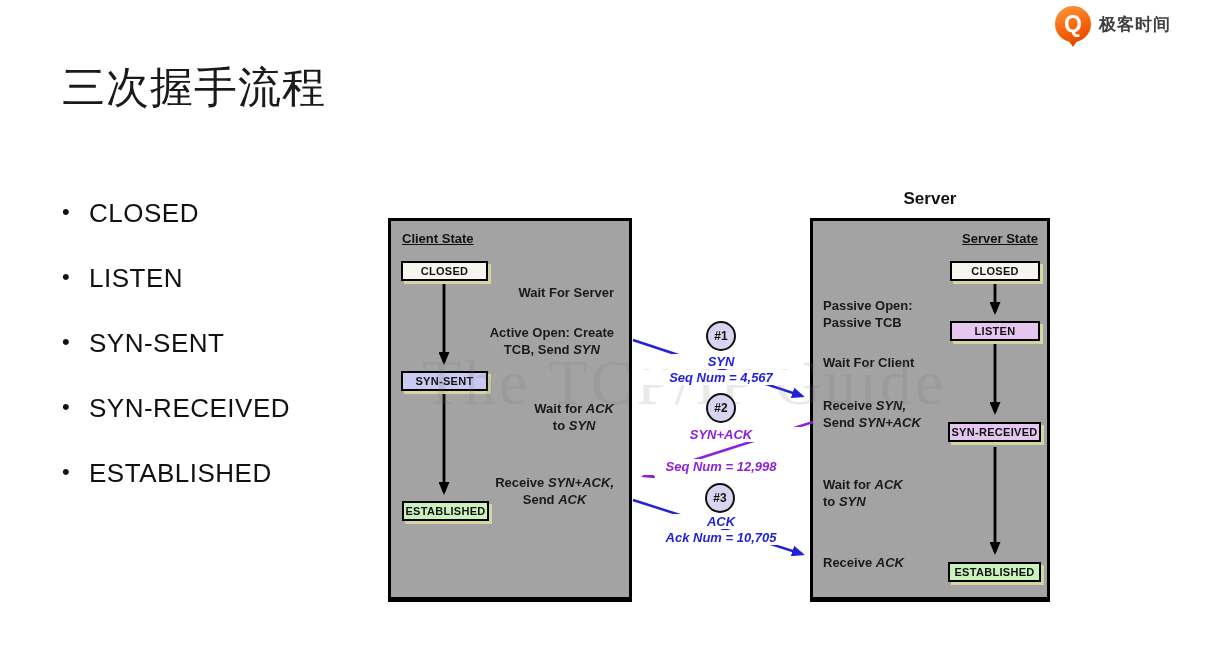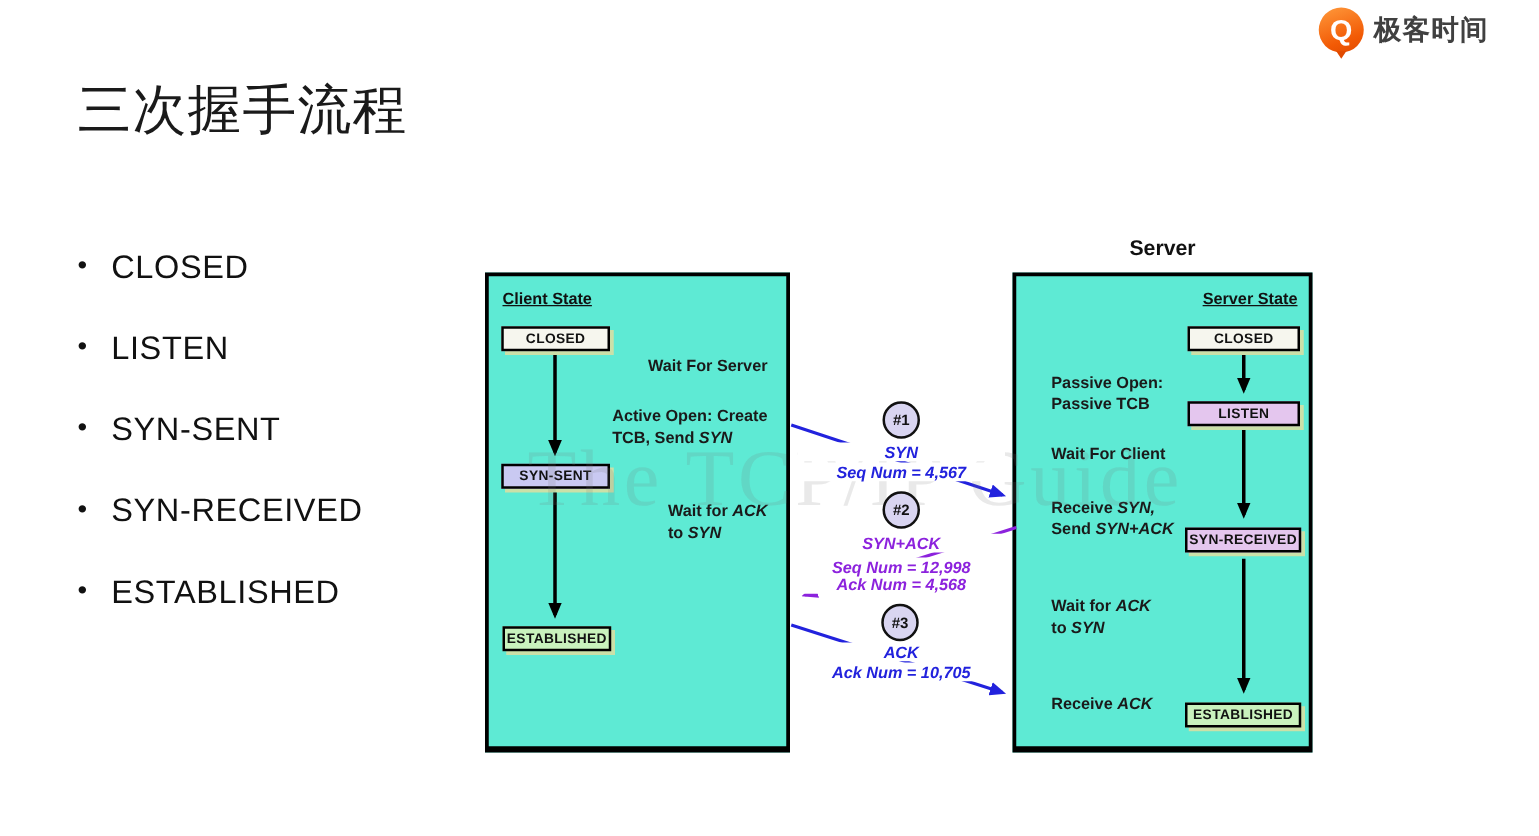--- a/index.html
+++ b/index.html
@@ -12,34 +12,34 @@
 
   
   .brand{position:absolute;left:1055px;top:4px;height:40px;display:flex;align-items:center;}
   .brand-icon{position:relative;width:36px;height:36px;border-radius:50%;
               background:linear-gradient(160deg,#ff9a3c 0%,#f25a05 70%,#e04a00 100%);
               display:flex;align-items:center;justify-content:center;}
   .brand-icon .q{color:#fff;font-weight:bold;font-size:23px;line-height:36px;}
   .brand-icon .tail{position:absolute;left:14px;bottom:-5px;width:0;height:0;
               border-left:4px solid transparent;border-right:4px solid transparent;
               border-top:6px solid #e04a00;}
-  .brand-name{margin-left:8px;font-size:22px;font-weight:bold;color:#404040;letter-spacing:1px;}
+  .brand-name{margin-left:8px;font-size:17px;font-weight:bold;color:#404040;letter-spacing:1px;}
 
   
   .bullets{position:absolute;left:62px;top:198px;margin:0;padding:0;list-style:none;}
   .bullets li{position:relative;padding-left:27px;margin-bottom:34px;font-size:26px;
               color:#111;letter-spacing:.5px;}
   .bullets li::before{content:"•";position:absolute;left:0;top:1px;font-size:22px;color:#111;}
 
   
   .wm{position:absolute;left:422px;top:346px;z-index:5;font-family:"Liberation Serif",serif;
       font-size:64px;letter-spacing:3px;color:rgba(120,120,120,0.16);white-space:nowrap;}
 
   
-  .panel{position:absolute;top:218px;background:#5eead4;border:3px solid #000;
+  .panel{position:absolute;top:218px;background:#a3a3a3;border:3px solid #000;
          border-bottom-width:5px;z-index:2;}
   .panel.client{left:388px;width:238px;height:376px;}
   .panel.server{left:810px;width:234px;height:376px;}
   .panel-title{position:absolute;top:189px;z-index:2;text-align:center;font-size:17px;
                font-weight:bold;color:#111;}
   .panel-title.client{left:388px;width:244px;}
   .panel-title.server{left:810px;width:240px;}
 
   .state-heading{position:absolute;font-size:13px;font-weight:bold;color:#111;
                  text-decoration:underline;white-space:nowrap;}
@@ -51,22 +51,22 @@
         font-size:11px;font-weight:bold;color:#111;text-align:center;letter-spacing:.3px;
         box-shadow:3px 3px 0 rgba(222,222,160,.85);}
   .sbox.c-closed{background:#f6f6ee;}
   .sbox.c-lav{background:#c9c9f2;}
   .sbox.c-pink{background:#e4c6ee;}
   .sbox.c-green{background:#c9f2bd;}
 
   
   .annot{position:absolute;font-size:13px;line-height:17px;font-weight:bold;color:#1a1a1a;
          white-space:nowrap;}
-  .annot.right{text-align:left;right:15px;}
-  .annot.left{text-align:left;left:28px;}
+  .annot.right{text-align:center;right:15px;}
+  .annot.left{text-align:left;left:10px;}
 
   
   .mid{position:absolute;left:638px;width:166px;z-index:6;text-align:center;background:#fff;
        font-size:13px;font-weight:bold;font-style:italic;line-height:15px;}
   .mid.blue{color:#2222dd;}
   .mid.purple{color:#8c22dd;}
   .badge{position:absolute;z-index:6;width:26px;height:26px;border:2px solid #111;
          border-radius:50%;background:#d9d5f1;text-align:center;line-height:26px;
          font-size:12px;font-weight:bold;color:#111;}
 
@@ -107,20 +107,24 @@
     <div class="annot right" style="top:63px;">
         <div><span>Wait For Server</span></div>
       </div>
     <div class="annot right" style="top:103px;">
         <div><span>Active Open: Create</span></div>
         <div><span>TCB, Send </span><span style="font-style: italic;">SYN</span></div>
       </div>
     <div class="annot right" style="top:179px;">
         <div><span>Wait for </span><span style="font-style: italic;">ACK</span></div>
         <div><span>to </span><span style="font-style: italic;">SYN</span></div>
+      </div>
+    <div class="annot right" style="top:253px;">
+        <div><span>Receive </span><span style="font-style: italic;">SYN+ACK,</span></div>
+        <div><span>Send </span><span style="font-style: italic;">ACK</span></div>
       </div>
   </div>
 
   <div class="panel server">
     <div class="state-heading">Server State</div>
     <div class="sbox c-closed" style="left:137px;top:40px;width:86px;">CLOSED</div>
     <div class="sbox c-pink" style="left:137px;top:100px;width:86px;">LISTEN</div>
     <div class="sbox c-pink" style="left:135px;top:201px;width:89px;">SYN-RECEIVED</div>
     <div class="sbox c-green" style="left:135px;top:341px;width:89px;">ESTABLISHED</div>
     <div class="annot left" style="top:76px;">
@@ -165,19 +169,19 @@
     <line x1="633" y1="500" x2="802" y2="554" stroke="#2222dd" stroke-width="2.5" marker-end="url(#mb)"></line>
   </svg>
 
   <div class="badge" style="left:706px;top:321px;">#1</div>
   <div class="mid blue" style="top:354px;">SYN</div>
   <div class="mid blue" style="top:370px;">Seq Num = 4,567</div>
 
   <div class="badge" style="left:706px;top:393px;">#2</div>
   <div class="mid purple" style="top:427px;">SYN+ACK</div>
   <div class="mid purple" style="top:460px;">Ack Num = 4,568</div>
-  <div class="mid purple" style="top:446px;font-style:italic;">Seq Num = 12,998</div>
+  <div class="mid purple" style="top:459px;font-style:italic;">Seq Num = 12,998</div>
 
   <div class="badge" style="left:705px;top:483px;">#3</div>
   <div class="mid blue" style="top:514px;">ACK</div>
   <div class="mid blue" style="top:530px;">Ack Num = 10,705</div>
 
 </div>
 
 </body></html>

